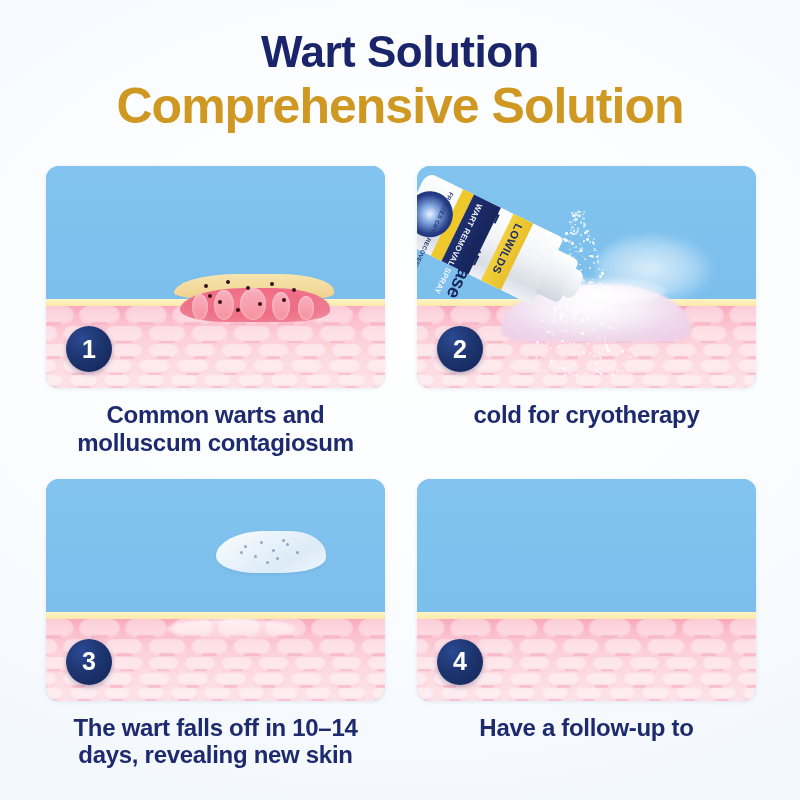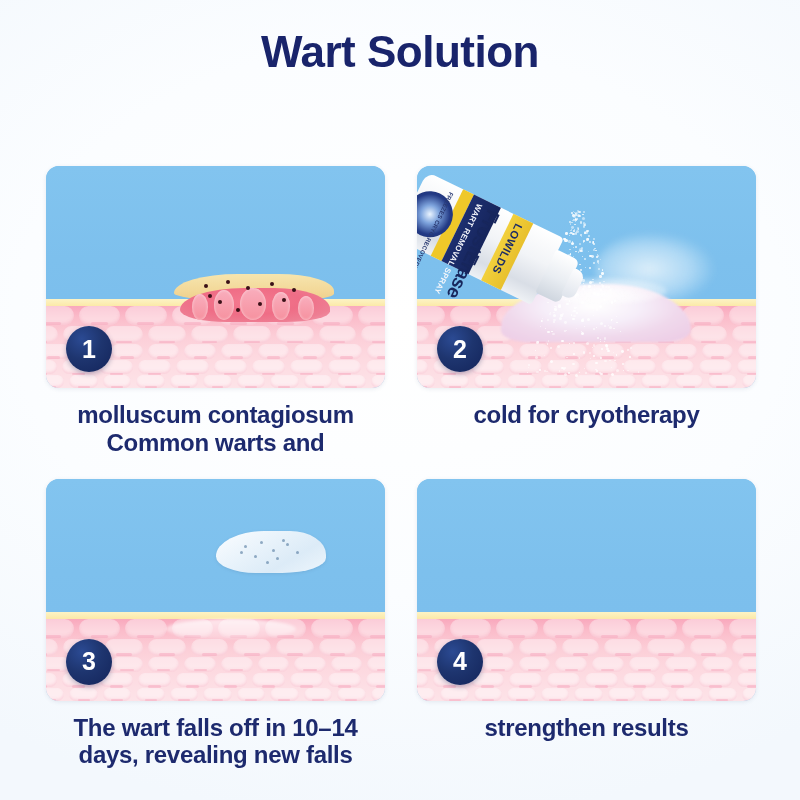--- a/index.html
+++ b/index.html
@@ -207,20 +207,21 @@
     line-height:1.16; letter-spacing:-.3px;
   }
 </style>
 </head>
 <body>
 
 <div class="page">
 
   <div class="titles">
     <div class="title-main">Wart Solution</div>
+    <div class="title-sub">Comprehensive Solution</div>
   </div>
 
   <div class="grid">
 
     <div class="step">
       <div class="panel">
         <div class="sky"></div>
         <div class="corneum"></div>
         <div class="skin">
           <div class="cells">
@@ -395,22 +396,22 @@
             <div class="dot" style="left: 118px; top: 14px;"></div>
             <div class="dot" style="left: 44px; top: 26px;"></div>
             <div class="dot" style="left: 84px; top: 28px;"></div>
             <div class="dot" style="left: 62px; top: 34px;"></div>
             <div class="dot" style="left: 108px; top: 24px;"></div>
             <div class="dot" style="left: 34px; top: 20px;"></div>
           </div>
         <div class="badge">1</div>
       </div>
       <div class="caption">
+        <div>Common warts and</div>
         <div>molluscum contagiosum</div>
-        <div>Common warts and</div>
       </div>
     </div>
 
     <div class="step">
       <div class="panel">
         <div class="sky"></div>
         <div class="corneum"></div>
         <div class="skin">
           <div class="cells">
               <div class="cellrow" style="top: 0px; height: 19px; margin-left: 0px;">
@@ -1086,21 +1087,21 @@
             <div class="scab-fleck" style="left: 60px; top: 26px;"></div>
             <div class="scab-fleck" style="left: 80px; top: 20px;"></div>
             <div class="scab-fleck" style="left: 50px; top: 30px;"></div>
             <div class="scab-fleck" style="left: 24px; top: 20px;"></div>
             <div class="scab-fleck" style="left: 66px; top: 8px;"></div>
           </div>
         <div class="badge">3</div>
       </div>
       <div class="caption">
         <div>The wart falls off in 10–14</div>
-        <div>days, revealing new falls</div>
+        <div>days, revealing new skin</div>
       </div>
     </div>
 
     <div class="step">
       <div class="panel">
         <div class="sky"></div>
         <div class="corneum"></div>
         <div class="skin">
           <div class="cells">
               <div class="cellrow" style="top: 0px; height: 19px; margin-left: 0px;">
@@ -1255,18 +1256,18 @@
                 </div>
                 <div class="cell">
                   <i></i>
                 </div>
               </div>
             </div>
         </div>
         <div class="badge">4</div>
       </div>
       <div class="caption">
-        <div>strengthen results</div>
+        <div>Have a follow-up to</div>
       </div>
     </div>
 
   </div>
 </div>
 
 </body></html>

